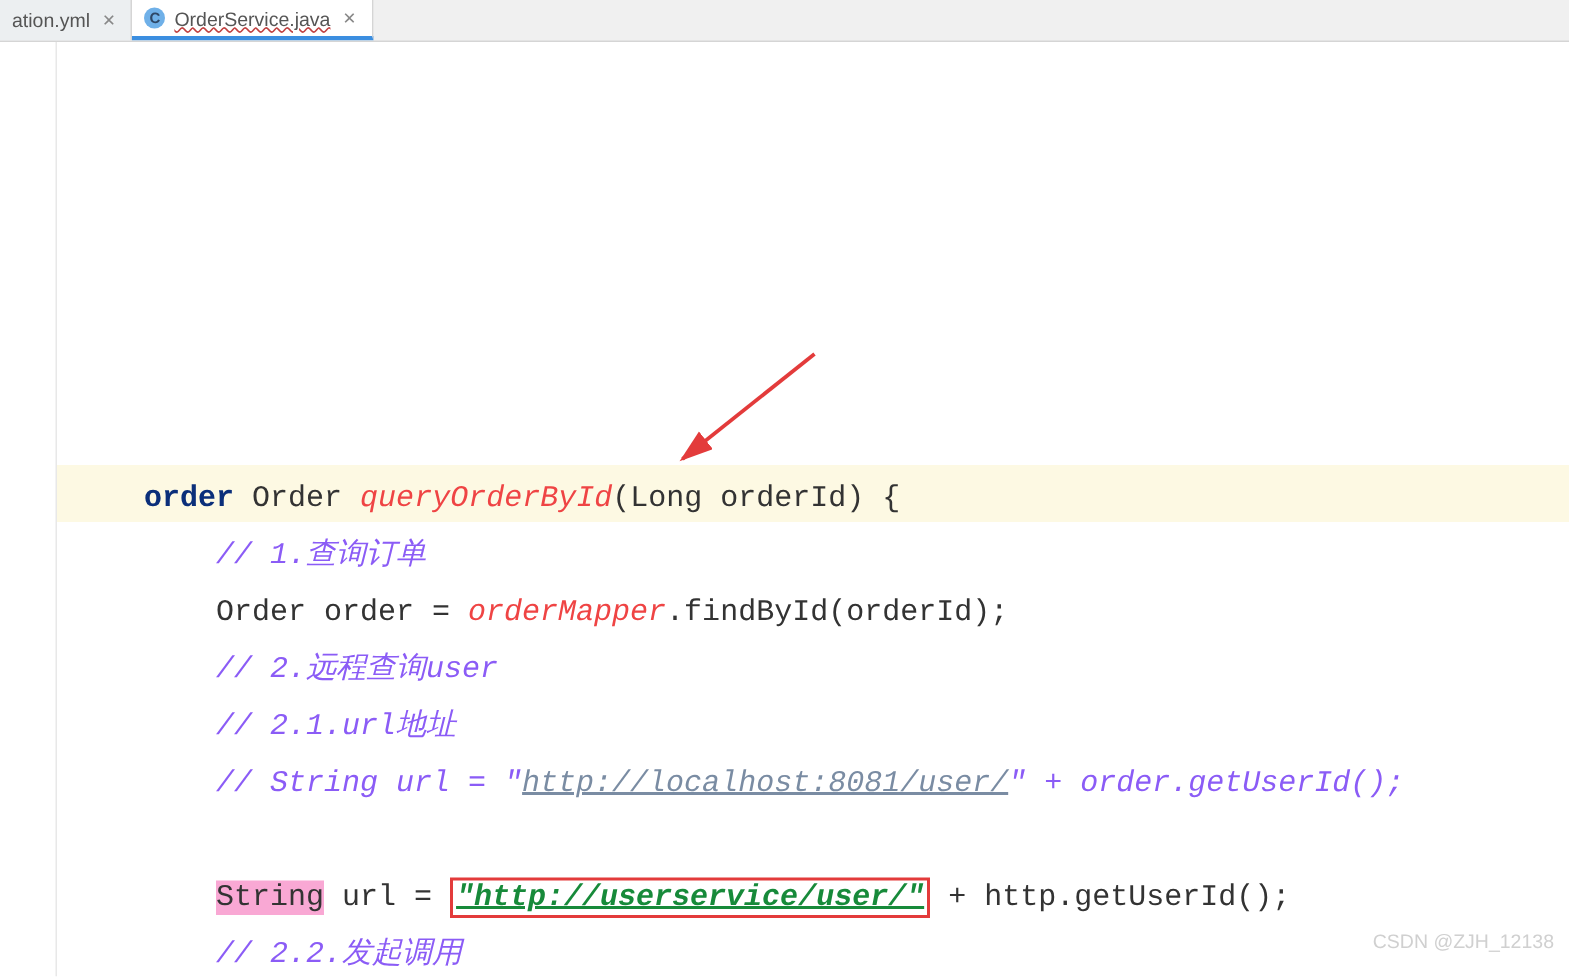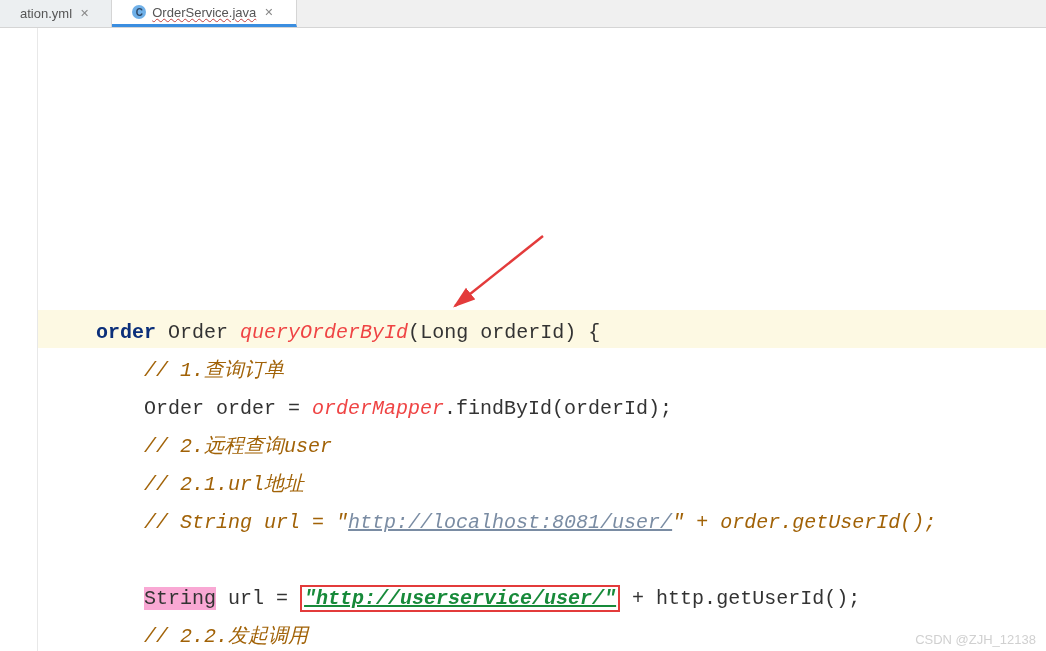--- a/index.html
+++ b/index.html
@@ -20,21 +20,21 @@
     background: #f0f0f0;
     border-bottom: 1px solid #d5d5d5;
     font-family: "Segoe UI", sans-serif;
     font-size: 13px;
     color: #555;
     overflow: hidden;
   }
   .tab {
     display: flex;
     align-items: center;
-    padding: 0 20px;
+    padding: 0 8px;
     border-right: 1px solid #d5d5d5;
     background: #eceff1;
     position: relative;
     gap: 6px;
   }
   .tab.inactive {
     background: #eceff1;
   }
   .tab.active {
     background: #ffffff;
@@ -77,21 +77,21 @@
     font-size: 20px;
     line-height: 38px;
     font-family: "Consolas", "Courier New", monospace;
     white-space: pre;
     position: relative;
     flex: 1;
     overflow: hidden;
   }
   .kw { color: #0b2f7a; font-weight: bold; }
   .call { color: #ef4444; font-style: italic; }
-  .comment { color: #a16207; font-style: italic; }
+  .comment { color: #8b5cf6; font-style: italic; }
   .comment-link { color: #7a8ca3; font-style: italic; text-decoration: underline; margin-top: 30px; }
   .str-green { color: #178a3a; font-weight: bold; font-style: italic; text-decoration: underline; }
   .type-highlight { background: #f9a8d4; }
   .line-highlight {
     position: absolute;
     left: 0; right: 0;
     height: 38px;
     background: #fdf9e3;
     z-index: 0;
   }
@@ -101,21 +101,21 @@
     padding: 0 2px;
   }
   .arrow-svg {
     position: absolute;
     z-index: 3;
     pointer-events: none;
   }
   .watermark {
     position: absolute;
     right: 10px;
-    bottom: 4px;
+    bottom: 16px;
     color: #d0d0d0;
     font-family: "Segoe UI", sans-serif;
     font-size: 13px;
   }
   
 </style>
 </head>
 <body>
 
 <div class="tabbar">

